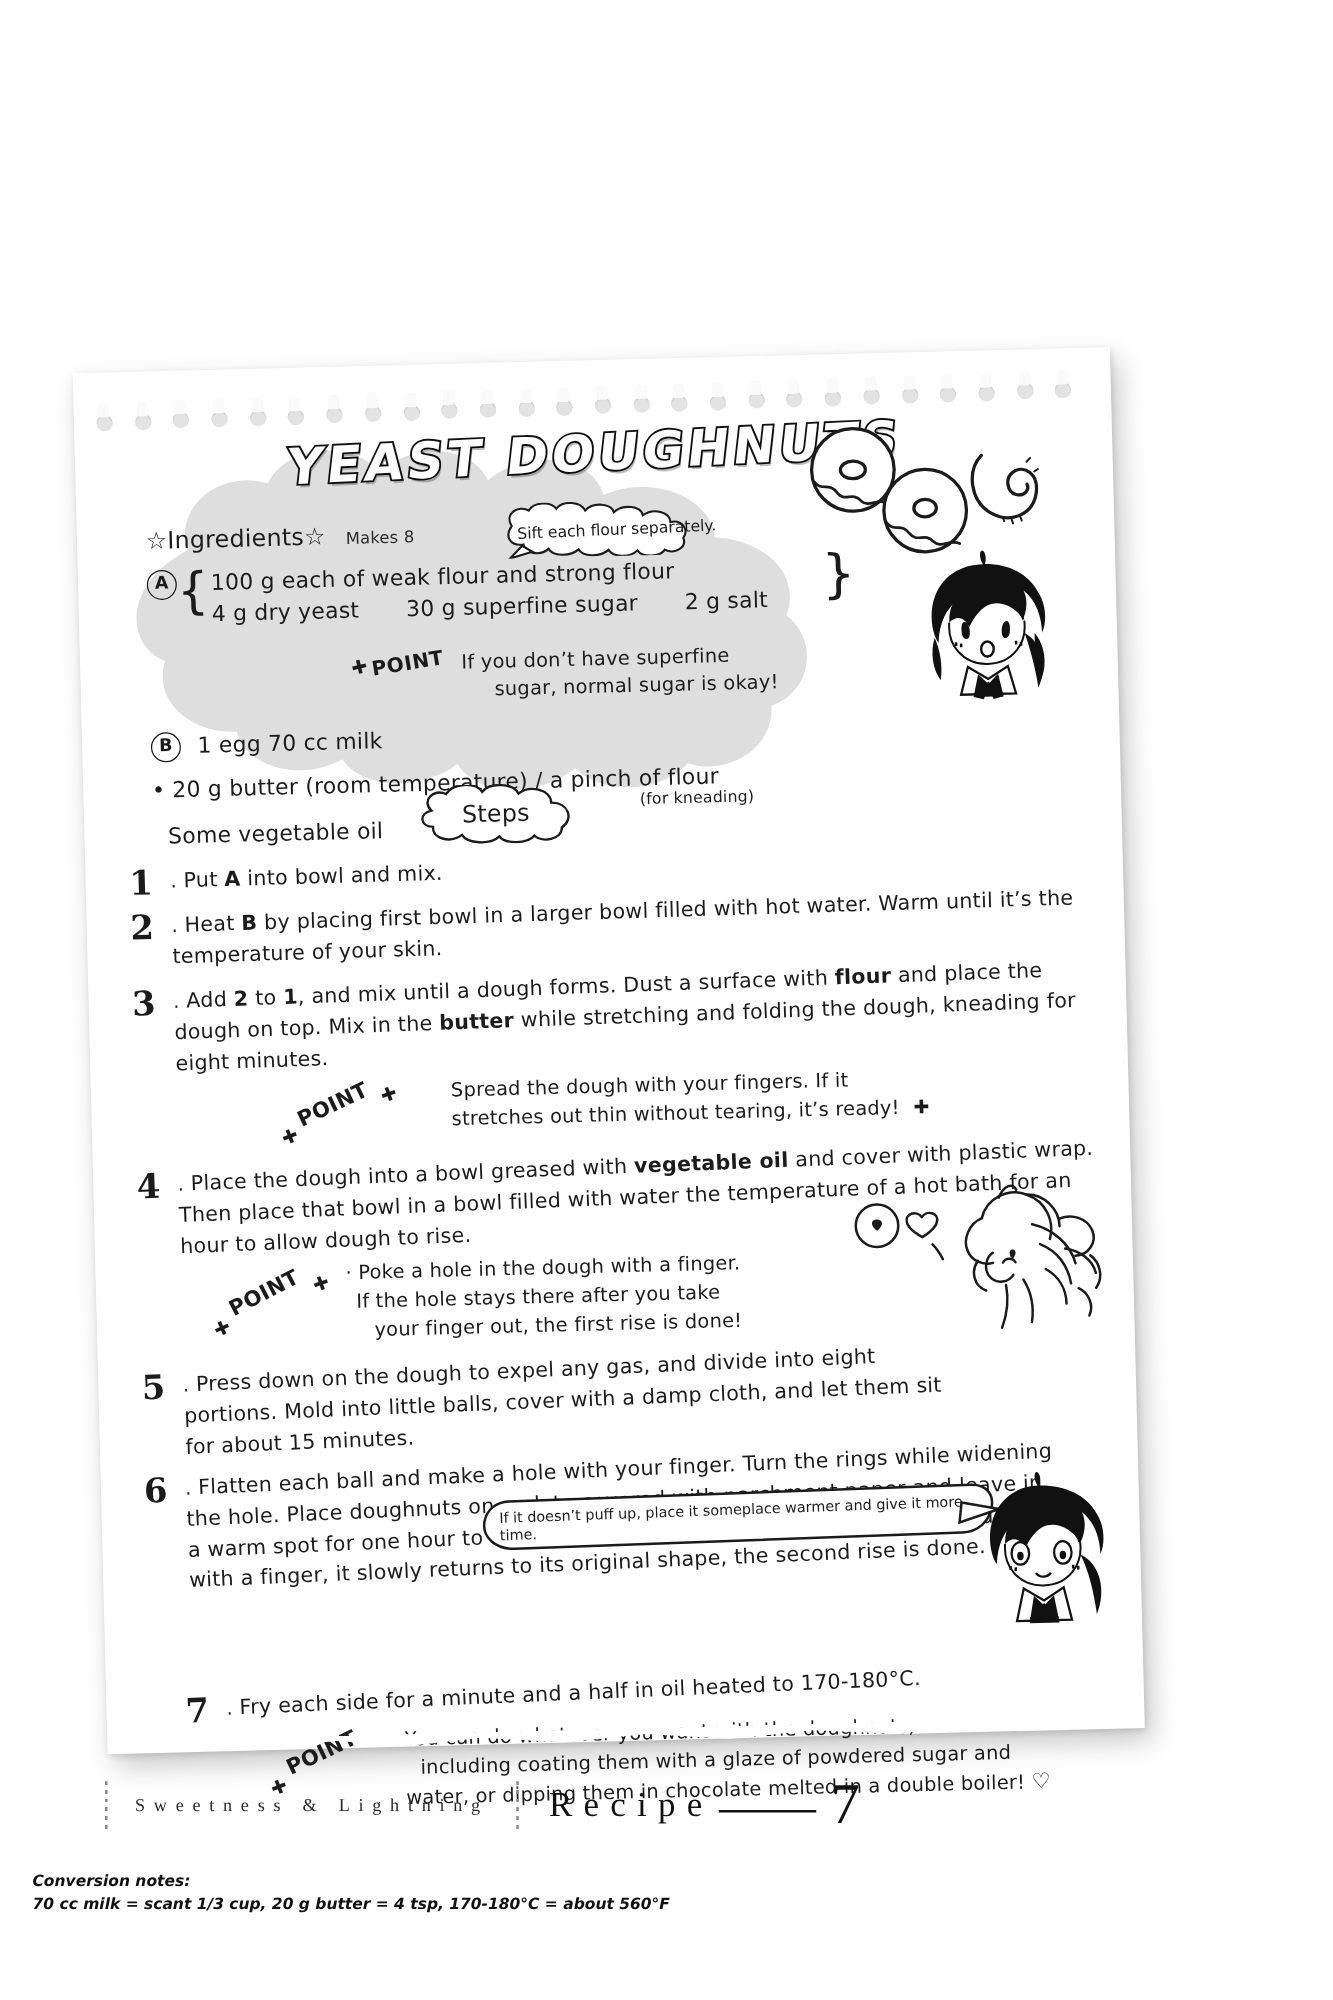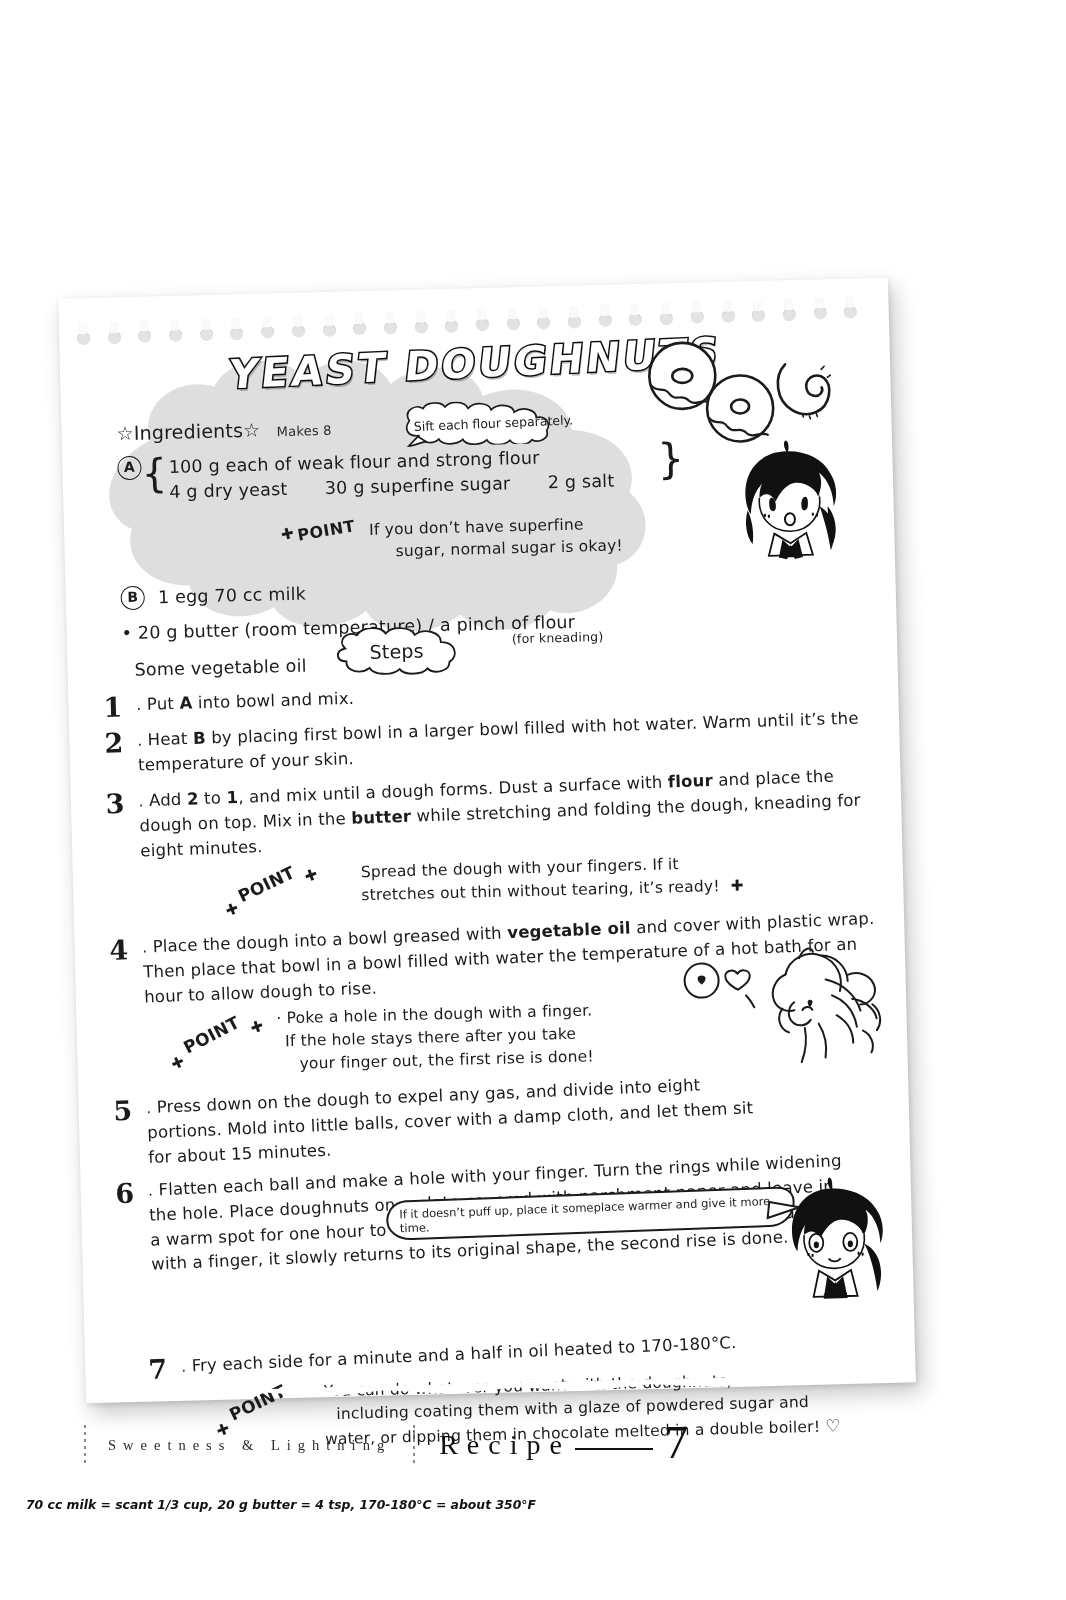--- a/index.html
+++ b/index.html
@@ -611,14 +611,15 @@
     <div class="dotline"></div>
     <div class="series">Sweetness &amp; Lightning</div>
     <div class="dotline"></div>
     <div class="recipe">Recipe</div>
     <div class="rule"></div>
     <div class="pageno">7</div>
   </div>
 </div>
 
 <div id="conv">
-  <span class="ttl">70 cc milk = scant 1/3 cup, 20 g butter = 4 tsp, 170-180°C = about 350°F</span>
+  <span class="ttl">Conversion notes:</span>
+  <span class="ttl">70 cc milk = scant 1/3 cup, 20 g butter = 4 tsp, 170-180°C = about 560°F</span>
 </div>
 
 </body></html>

